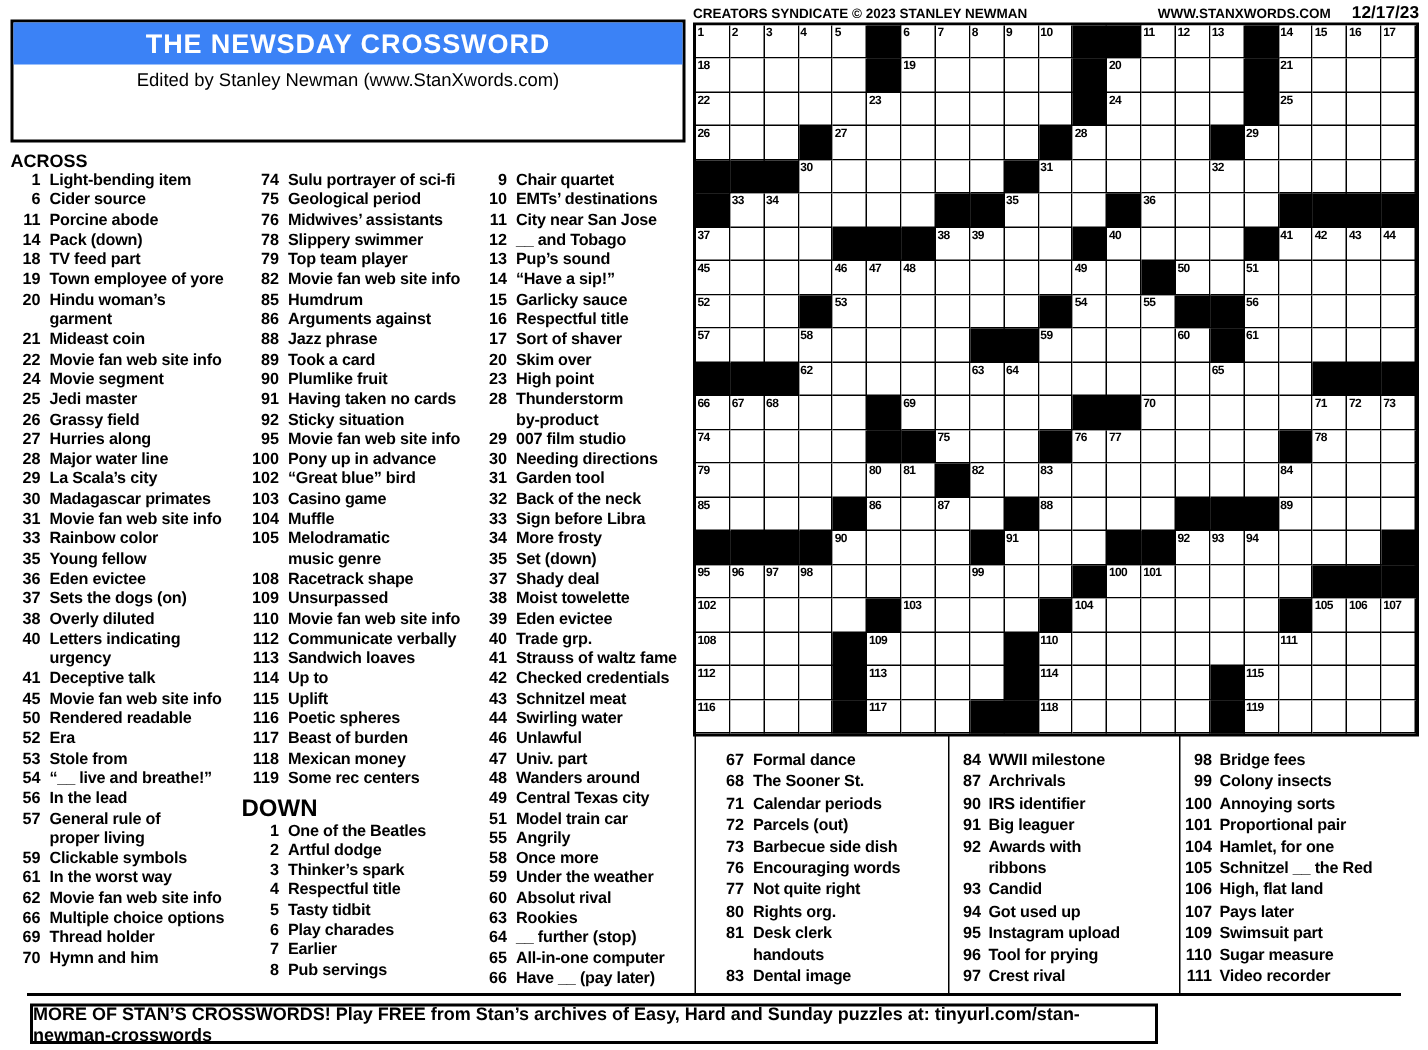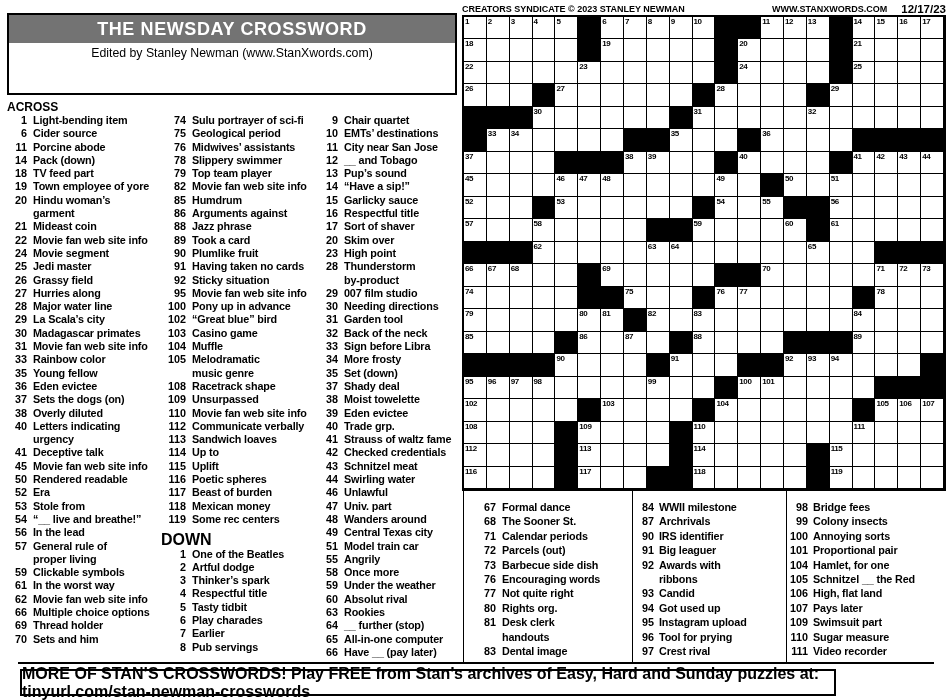--- a/index.html
+++ b/index.html
@@ -2,21 +2,21 @@
 <html><head>
 <meta charset="utf-8">
 <style>
   html,body{margin:0;padding:0;}
   body{width:952px;height:700px;position:relative;background:#fff;color:#000;
        font-family:"Liberation Sans","DejaVu Sans",sans-serif;overflow:hidden;}
 
   
   .header-box{position:absolute;left:7px;top:13px;width:450px;height:82px;
               border:2px solid #000;box-sizing:border-box;text-align:center;}
-  .title-bar{background:#737373;color:#fff;font-weight:bold;font-size:18px;
+  .title-bar{background:#3b82f6;color:#fff;font-weight:bold;font-size:18px;
              letter-spacing:.6px;padding:4px 0 3px 0;}
   .edited{font-size:12.3px;margin-top:3px;}
   .ptitle{font-size:13.5px;font-weight:bold;margin-top:1px;}
   .byline{font-size:12px;margin-top:1px;}
 
   
   .masthead{position:absolute;left:462px;top:3px;width:484px;display:flex;
             align-items:center;font-weight:bold;}
   .synd{font-size:9px;flex:1;}
   .site{font-size:9px;}
@@ -53,23 +53,23 @@
   .w5 .num{width:20px;margin-right:5px;}
   .w6 .num{width:20px;margin-right:5px;}
   .down-label{font-size:16px;margin-top:7px;margin-bottom:1px;}
 
   
   .vr{position:absolute;width:1px;background:#000;top:490px;height:173px;}
   #vr1{left:463px;}
   #vr2{left:632px;}
   #vr3{left:786px;}
   .rule-h{position:absolute;left:18px;top:662px;width:916px;height:2px;background:#000;}
-  .banner{position:absolute;left:20px;top:669px;width:816px;height:27px;
+  .banner{position:absolute;left:20px;top:669px;width:752px;height:27px;
           border:2px solid #000;box-sizing:border-box;display:flex;
-          align-items:center;justify-content:center;font-weight:bold;font-size:16px;}
+          align-items:center;justify-content:center;font-weight:bold;font-size:12px;}
 </style>
 </head>
 <body>
 
 <div class="header-box">
   <div class="title-bar">THE NEWSDAY CROSSWORD</div>
   <div class="edited">Edited by Stanley Newman (www.StanXwords.com)</div>
 </div>
 
 <div class="masthead">
@@ -905,21 +905,21 @@
     <div class="clue">
       <span class="num">66</span>
       <span class="txt">Multiple choice options</span>
     </div>
     <div class="clue">
       <span class="num">69</span>
       <span class="txt">Thread holder</span>
     </div>
     <div class="clue">
       <span class="num">70</span>
-      <span class="txt">Sets and him</span>
+      <span class="txt">Hymn and him</span>
     </div>
   </div>
 
 <div id="col2" class="cluecol w2">
   <div id="across-part2">
       <div class="clue">
         <span class="num">74</span>
         <span class="txt">Sulu portrayer of sci-fi</span>
       </div>
       <div class="clue">

